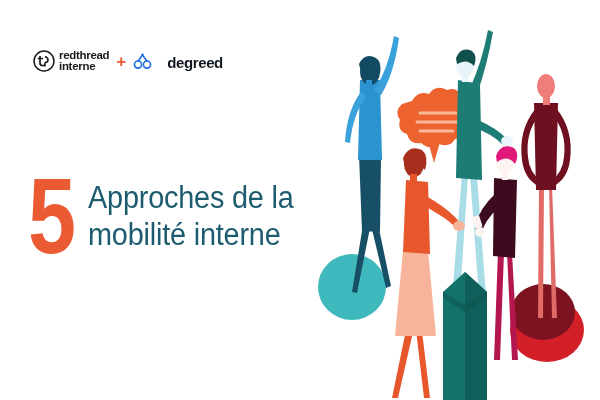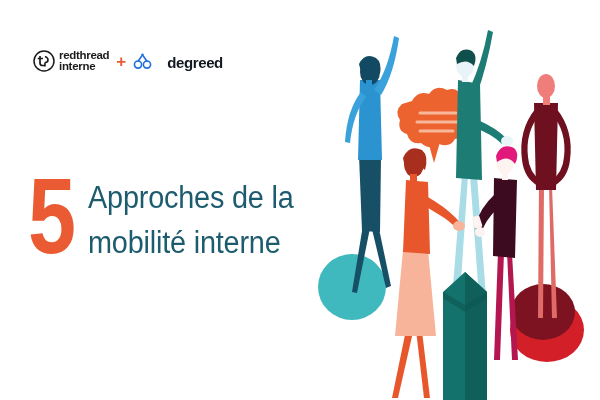--- a/index.html
+++ b/index.html
@@ -92,21 +92,20 @@
     transform: scaleX(0.80);
     transform-origin: left top;
     margin-right: -6px;
     letter-spacing: -4px;
   }
   #headline-lines {
     display: flex;
     flex-direction: column;
     margin-left: 10px;
     margin-top: 8px;
-    gap: 8px;
   }
   .headline-line {
     color: #1d5b6e;
     font-size: 31px;
     line-height: 1.18;
     font-weight: normal;
     letter-spacing: -0.2px;
     font-family: "Liberation Sans Narrow", "Liberation Sans", sans-serif;
     transform: scaleX(0.93);
     transform-origin: left center;

